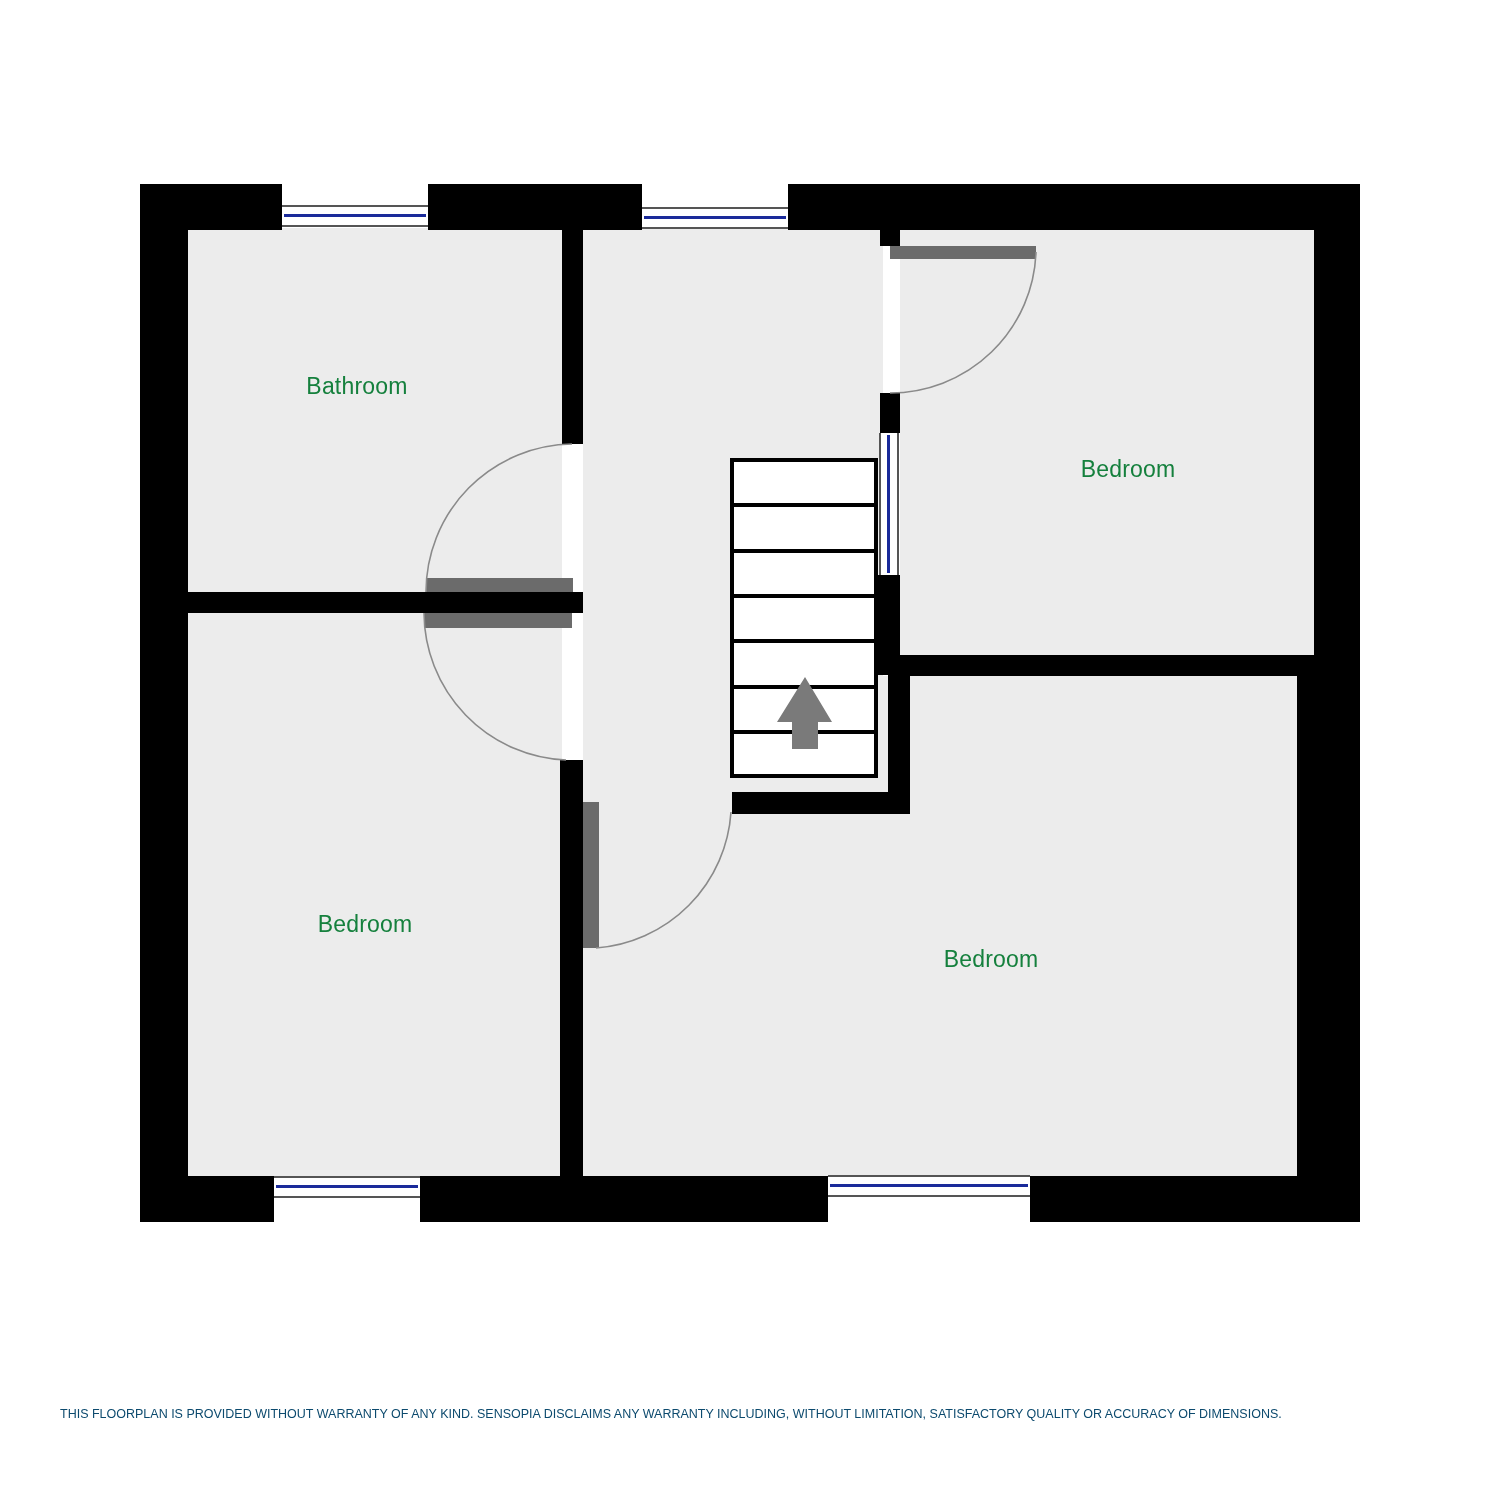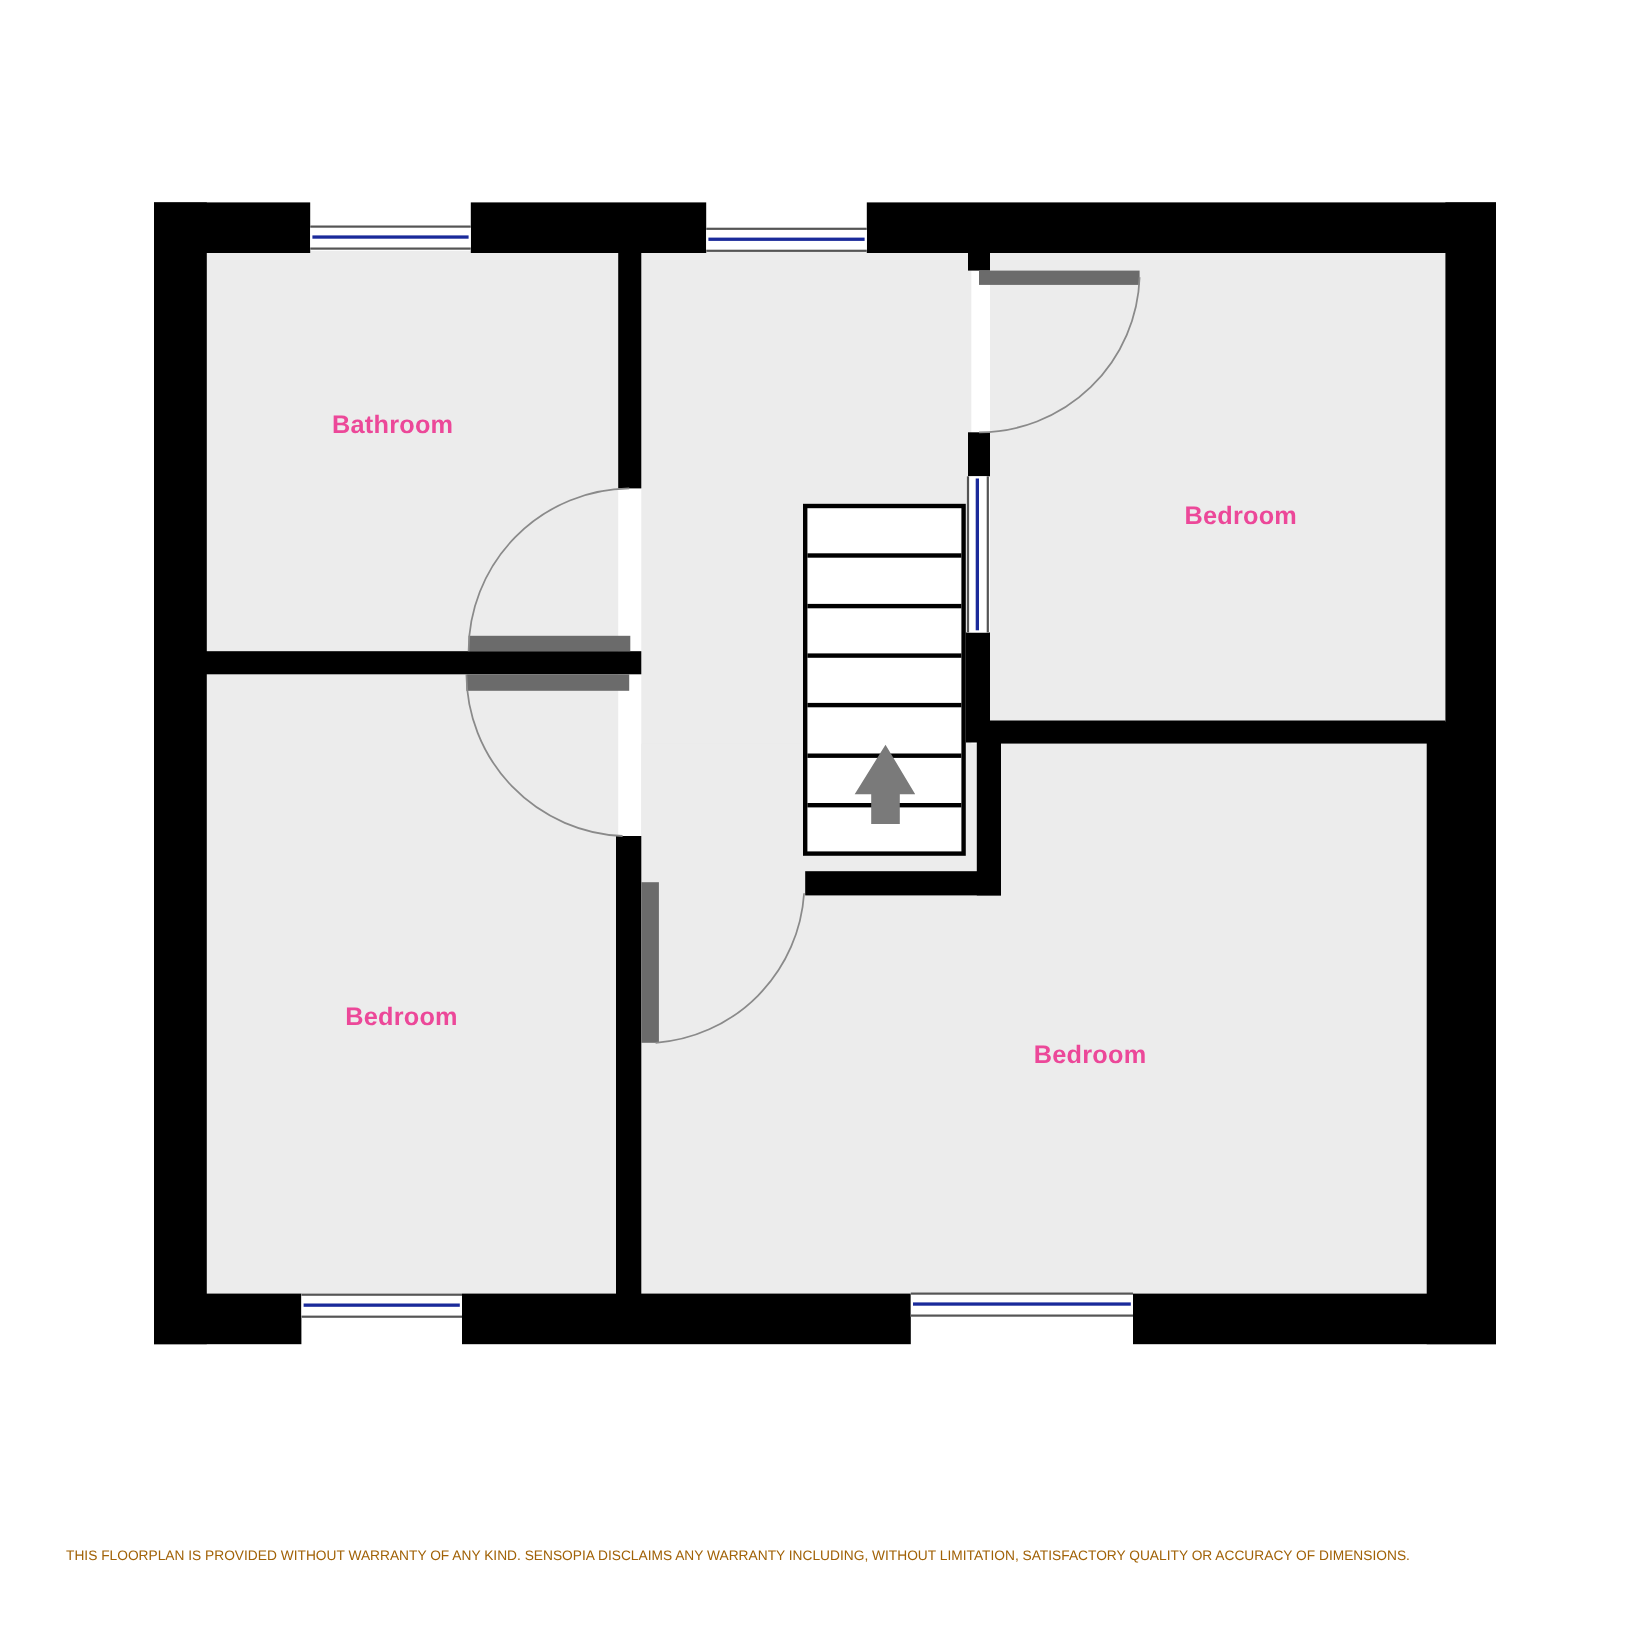--- a/index.html
+++ b/index.html
@@ -8,22 +8,22 @@
     .floor { position: absolute; background: #ececec; }
     .wall { position: absolute; background: #000000; }
     .door-leaf { position: absolute; background: #6b6b6b; }
     .window { position: absolute; background: #ffffff; border-top: 2px solid #555; border-bottom: 2px solid #555; box-sizing: border-box; }
     .window .pane { position: absolute; background: #1a2a9a; }
     .window.h .pane { left: 2px; right: 2px; top: 50%; height: 3px; margin-top: -2px; }
     .window.v { border-top: none; border-bottom: none; border-left: 2px solid #555; border-right: 2px solid #555; }
     .window.v .pane { top: 2px; bottom: 2px; left: 50%; width: 3px; margin-left: -2px; }
     .stairs { position: absolute; left: 730px; top: 458px; width: 148px; height: 320px; background: #ffffff; border: 4px solid #000; box-sizing: border-box; }
     .tread { position: absolute; left: 0; right: 0; height: 4px; background: #000; }
-    .room-label { position: absolute; font-size: 23px; color: #ec4899; transform: translate(-50%, -50%); white-space: nowrap; letter-spacing: 0.2px; font-weight: bold; }
-    .disclaimer { position: absolute; left: 60px; top: 1406px; width: 1320px; font-size: 12.5px; line-height: 17px; color: #a16207; text-transform: uppercase; }
+    .room-label { position: absolute; font-size: 23px; color: #15803d; transform: translate(-50%, -50%); white-space: nowrap; letter-spacing: 0.2px; }
+    .disclaimer { position: absolute; left: 60px; top: 1406px; width: 1320px; font-size: 12.5px; line-height: 17px; color: #0c4a6e; text-transform: uppercase; }
     svg.overlay { position: absolute; left: 0; top: 0; }
   </style>
 </head>
 <body>
 
 <div class="plan">
 
   <div class="floor" style="left:186px; top:228px; width:376px; height:366px;"></div>
   <div class="floor" style="left:583px; top:228px; width:300px; height:952px;"></div>
   <div class="floor" style="left:900px; top:228px; width:414px; height:428px;"></div>

